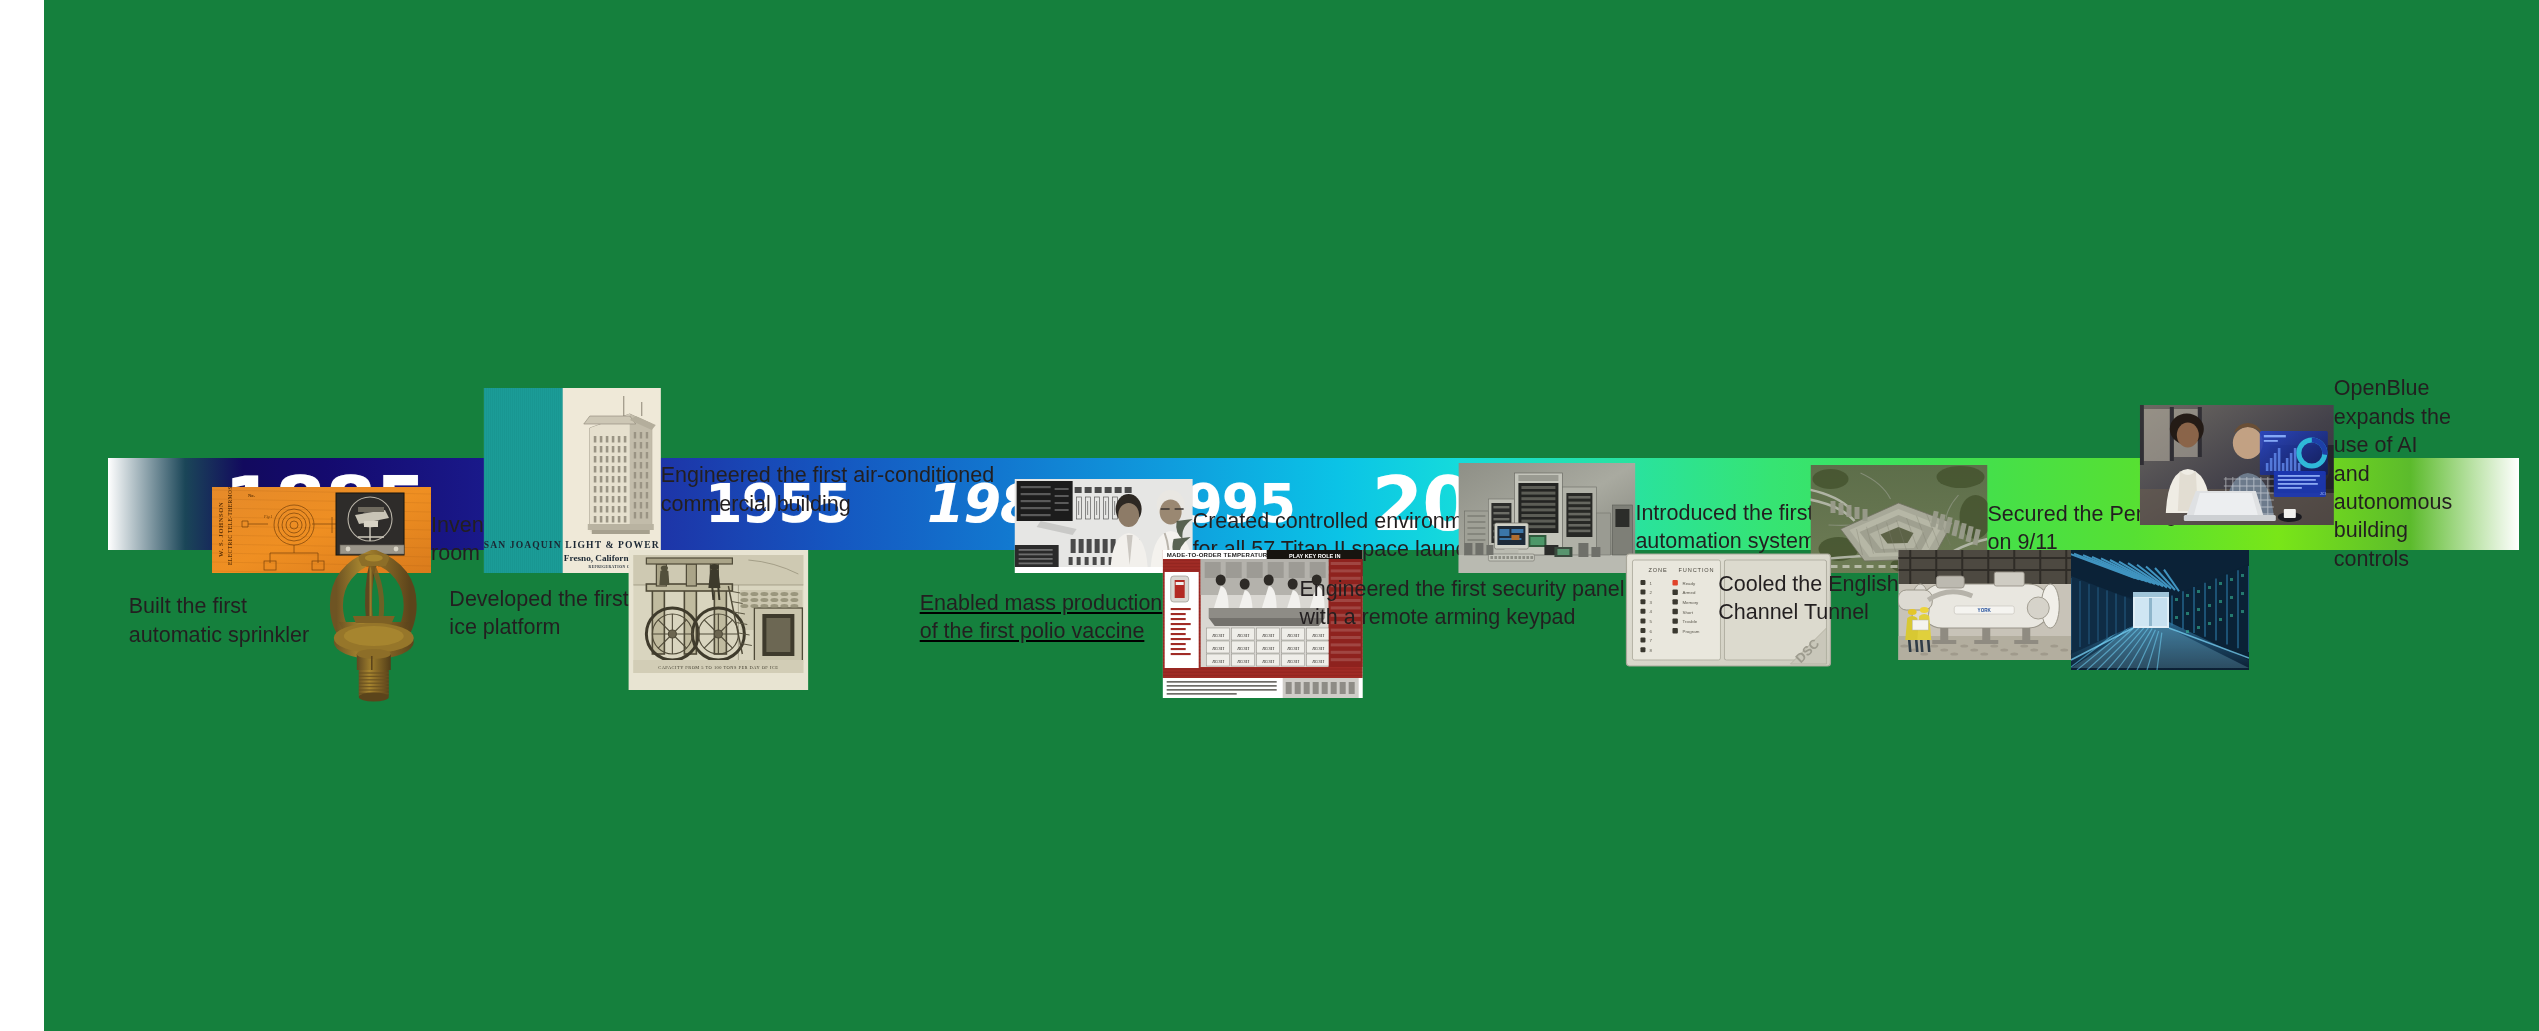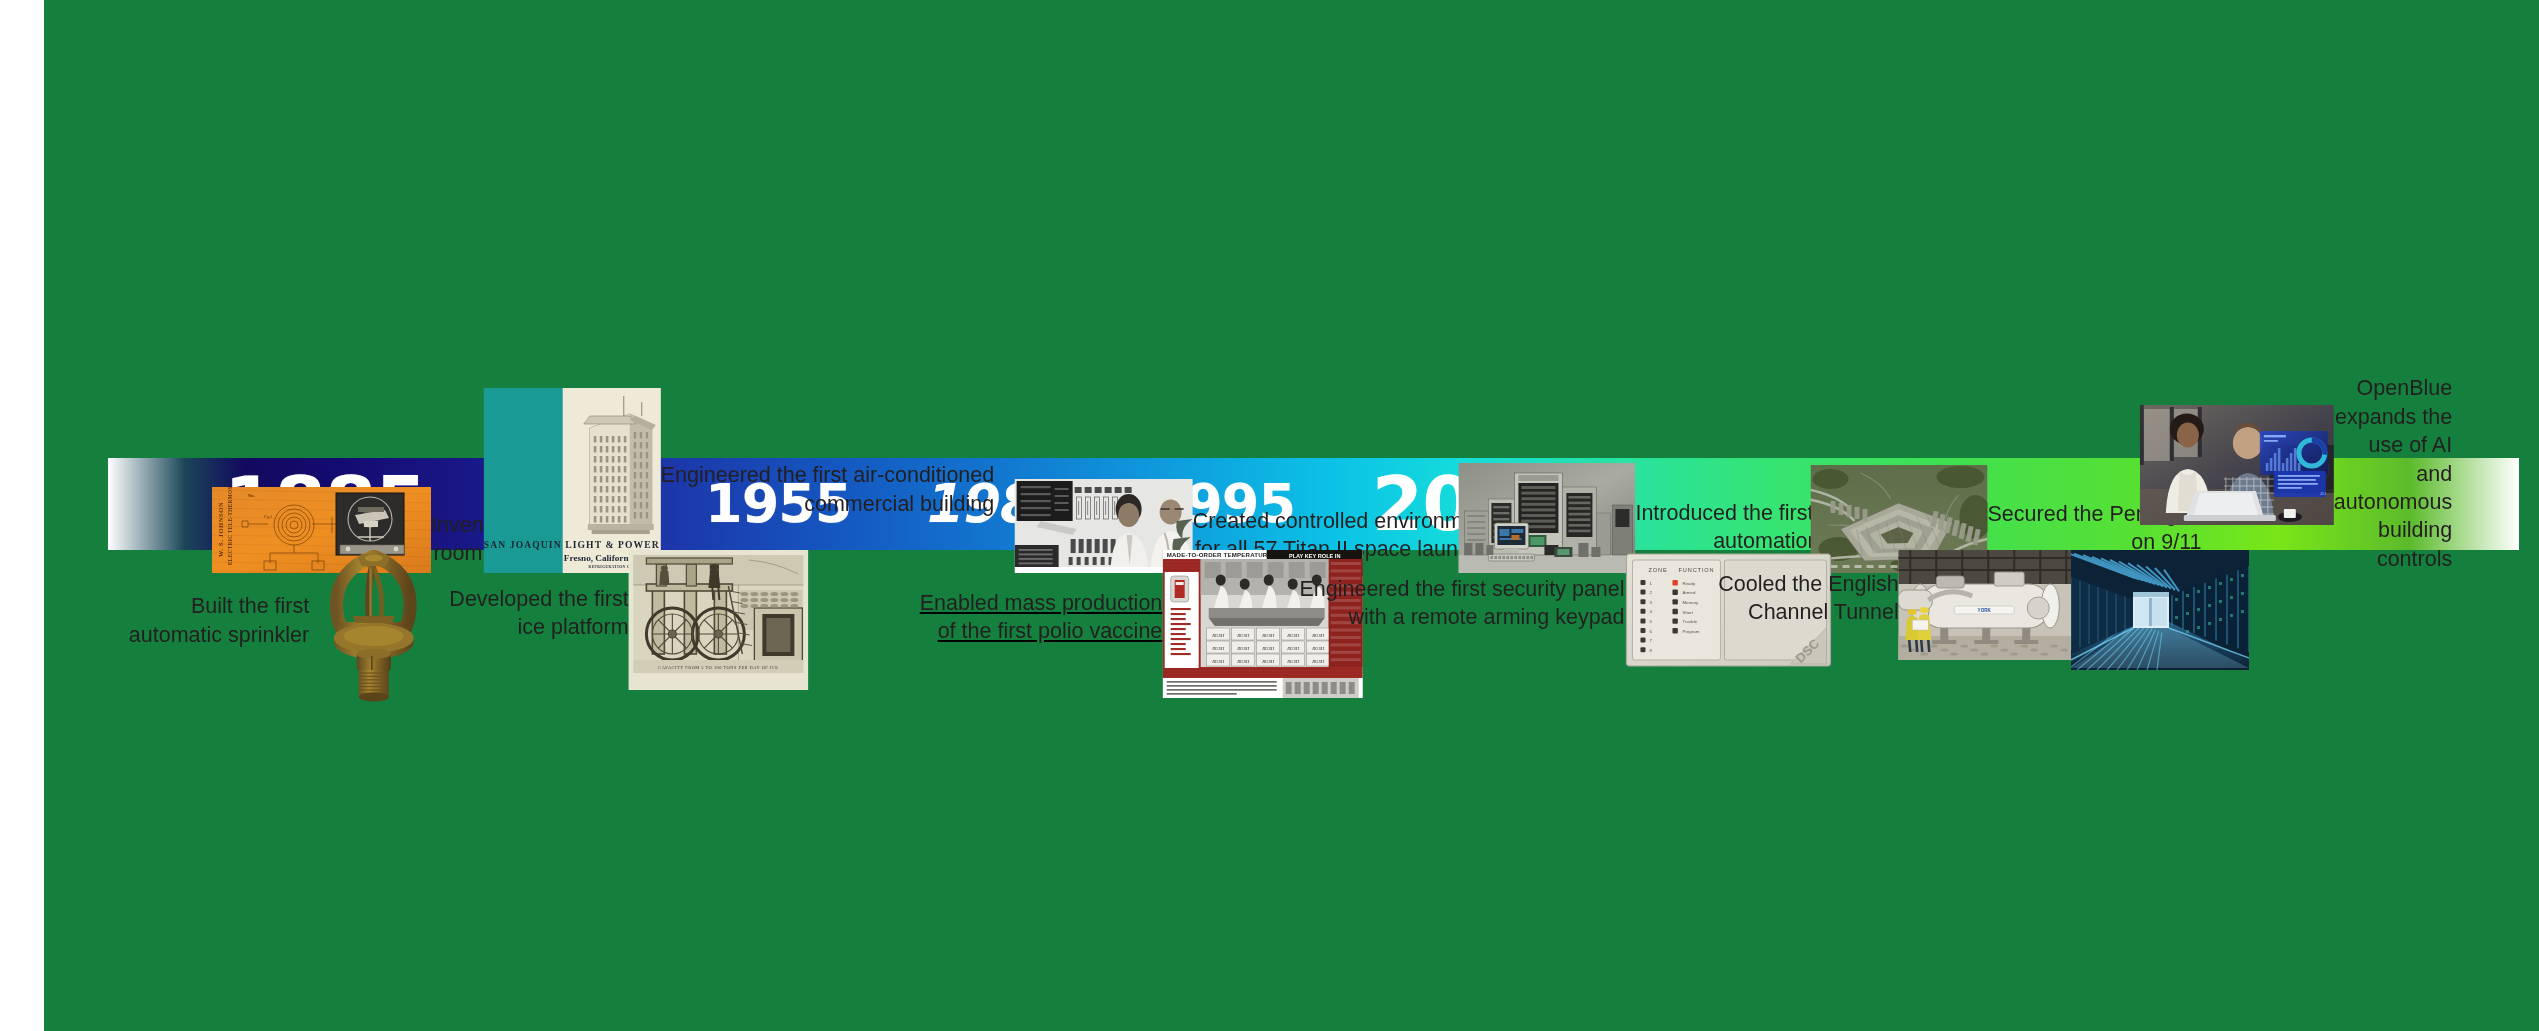--- a/index.html
+++ b/index.html
@@ -63,21 +63,21 @@
     align-items:center;
   }
   .milestone.top    { justify-content:flex-end; bottom:458px; }
   .milestone.bottom { justify-content:flex-start; top:550px; }
 
   .caption {
     font-family:"Liberation Sans", sans-serif;
     font-size:21.5px;
     line-height:1.32;
     color:#231f20;
-    text-align:right;
+    text-align:left;
     white-space:pre-line;
   }
   .milestone.top .caption    { margin-top:18px; }
   .milestone.bottom .caption { margin-bottom:14px; }
 
   .media { display:flex; align-items:flex-end; justify-content:center; }
   .media svg { display:block; }
 </style>
 </head>
 <body>

